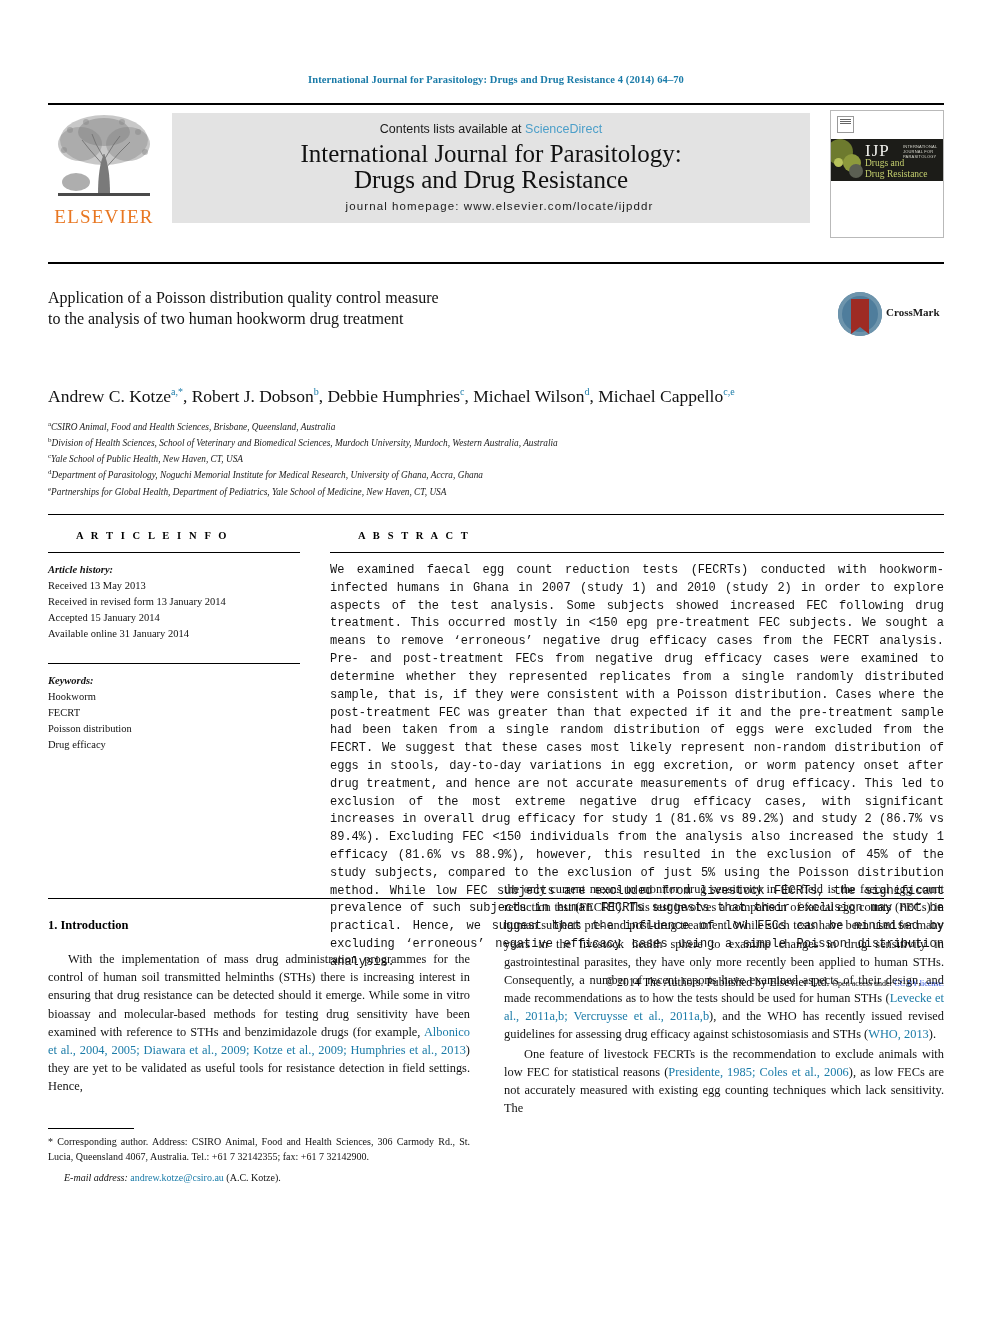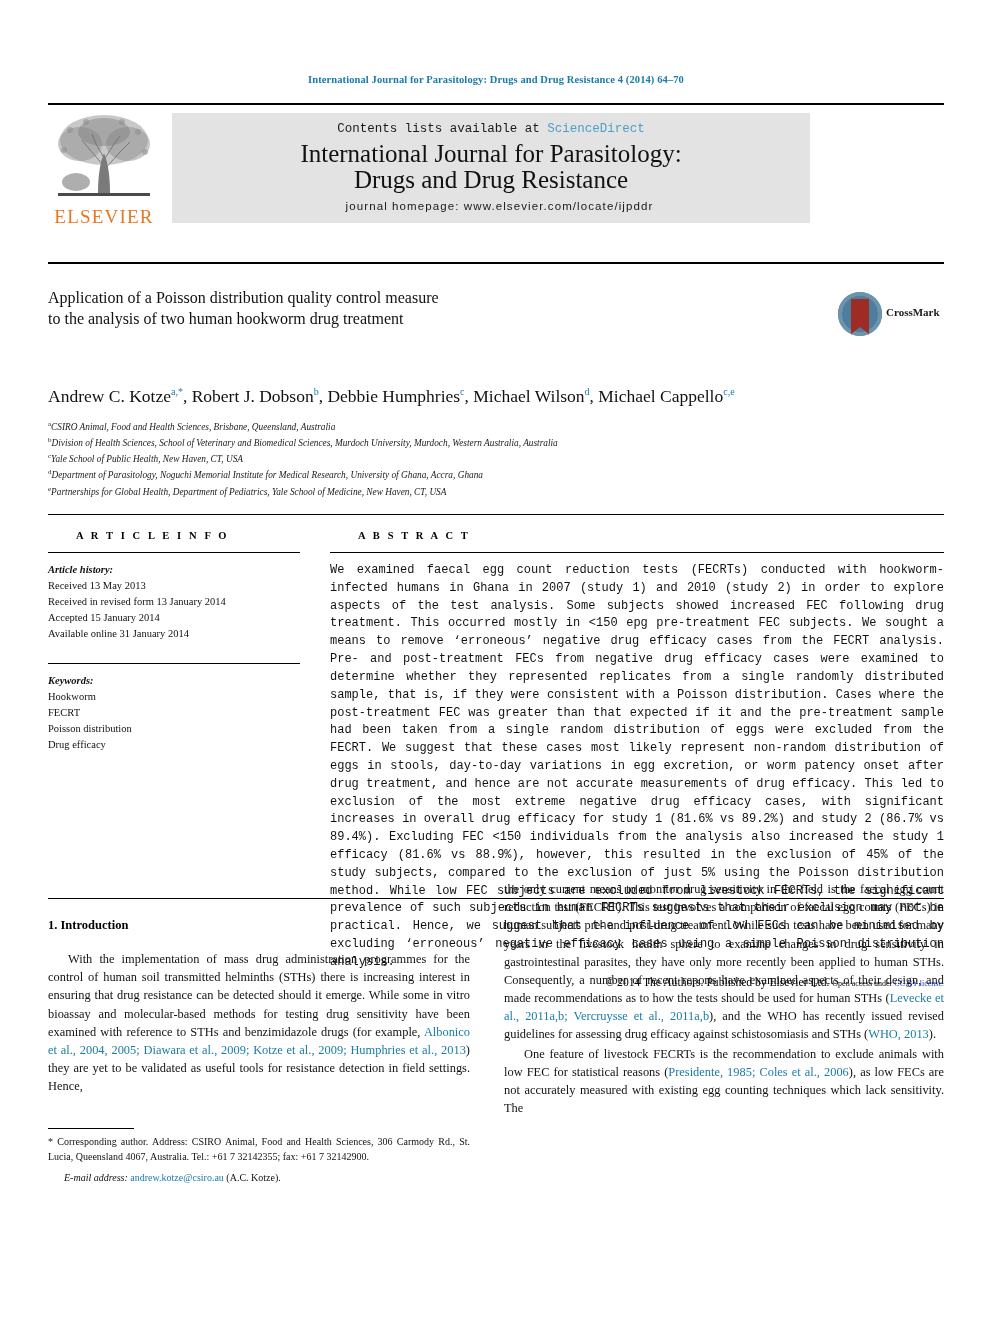--- a/index.html
+++ b/index.html
@@ -73,21 +73,21 @@
     position: absolute;
     left: 172px;
     top: 113px;
     width: 638px;
     height: 110px;
     background: #e3e3e3;
     text-align: center;
   }
   .contents-line {
     padding-top: 9px;
-    font-family: Liberation Mono, monospace;
+    font-family: Liberation Sans, sans-serif;
     font-size: 12.5px;
     color: #1a1a1a;
   }
   .contents-line .sd {
     color: #4d9fc9;
   }
   .journal-title {
     margin-top: 5px;
     font-family: "Liberation Serif", serif;
     font-size: 25px;
@@ -420,20 +420,35 @@
     <div class="contents-line">
       <span>Contents lists available at </span><span class="sd">ScienceDirect</span>
     </div>
     <div class="journal-title">
       <div>International Journal for Parasitology:</div>
       <div>Drugs and Drug Resistance</div>
     </div>
     <div class="journal-home">journal homepage: www.elsevier.com/locate/ijpddr</div>
   </div>
 
+  <div class="cover-thumb">
+    <div class="cover-topmark"></div>
+    <div class="cover-band">
+      <span class="c-circ c1"></span>
+      <span class="c-circ c2"></span>
+      <span class="c-circ c3"></span>
+      <span class="c-circ c4"></span>
+      <span class="ijp">IJP</span>
+      <span class="ijp-sub">INTERNATIONAL JOURNAL FOR PARASITOLOGY</span>
+      <span class="cover-sub">
+        <span>Drugs and</span><br>
+        <span>Drug Resistance</span>
+      </span>
+    </div>
+  </div>
 
   <div class="title-rule"></div>
 
   <div class="art-title">
     <div>Application of a Poisson distribution quality control measure</div>
     <div>to the analysis of two human hookworm drug treatment</div>
   </div>
 
   <div class="crossmark">
     <span class="cm-circle">

